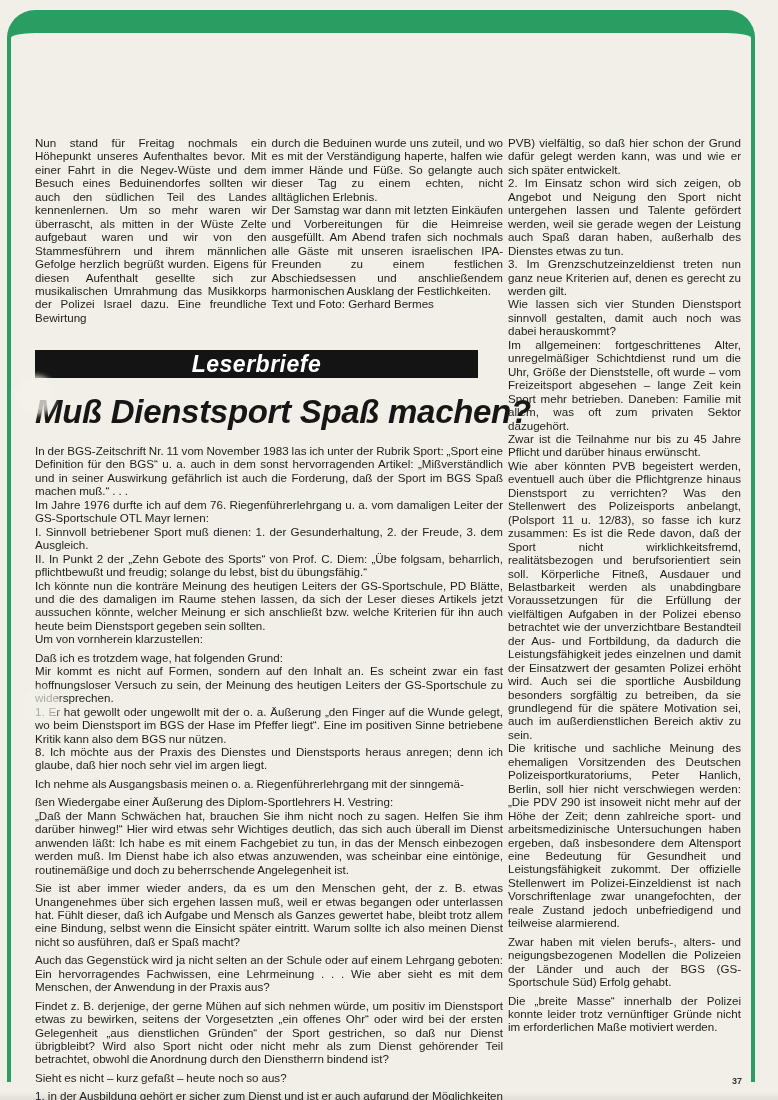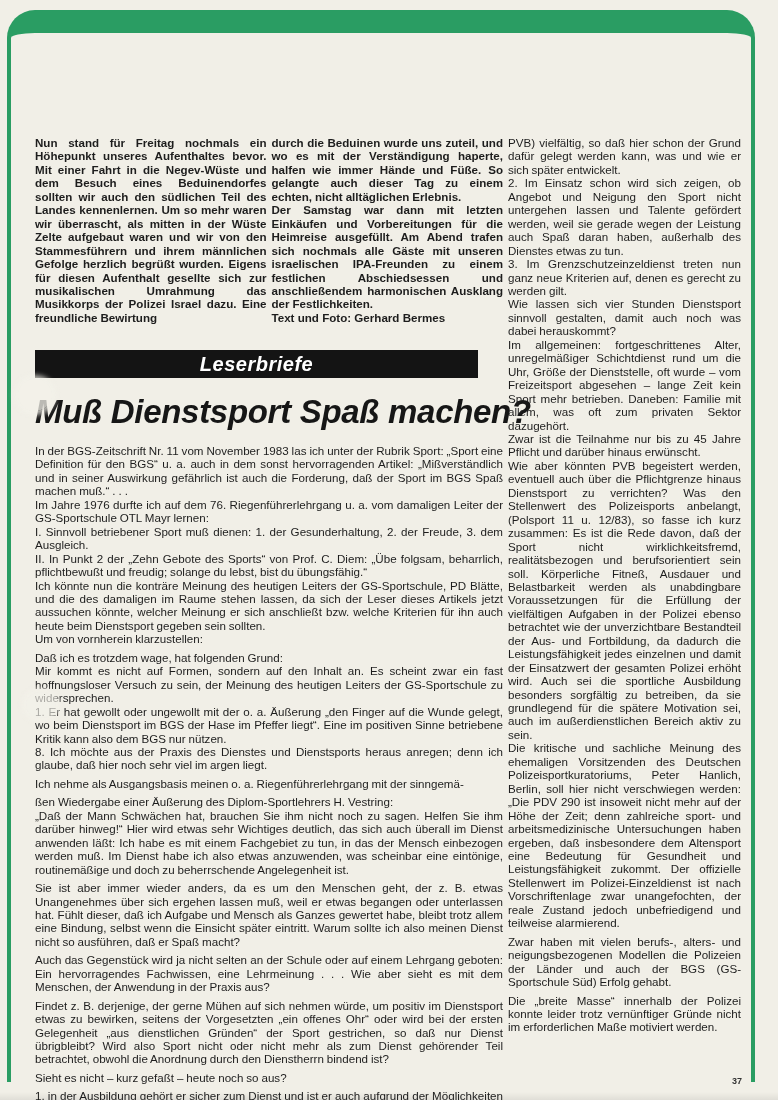--- a/index.html
+++ b/index.html
@@ -27,41 +27,41 @@
     pointer-events:none;
   }
   .content{
     position:absolute; left:35px; top:136px; right:37px;
     display:flex; gap:5px;
   }
   .left-section{width:468px;}
   .right-column{width:233px;}
   .top-row{
     display:grid; grid-template-columns:1fr 1fr; gap:5px;
-    height:214px; overflow:hidden;font-weight:bold;
+    height:214px; overflow:hidden;
   }
   .para{
     text-align:justify;
     font-size:11.6px;
     line-height:13.45px;
     word-spacing:-0.3px;
     hyphens:auto; -webkit-hyphens:auto;
   }
   .para.gap{margin-top:5px;}
   .byline{
     font-size:11.6px; line-height:13.45px;
     text-align:left; padding-right:4px;
   }
   .banner{
     height:28px; margin-right:25px;
     background:var(--banner-black);
     display:flex; align-items:center; justify-content:center;
   }
   .banner-label{
-    color:#ffffff; font-size:20px; font-weight:bold; font-style:italic;
+    color:#ffffff; font-size:23px; font-weight:bold; font-style:italic;
     letter-spacing:.5px;
   }
   .headline{
     margin:15px 0 13px 0;
     font-size:33px; font-weight:800; font-style:italic;
     letter-spacing:-0.3px;
     color:#161616;
     white-space:nowrap;
   }
   .letter-row{

